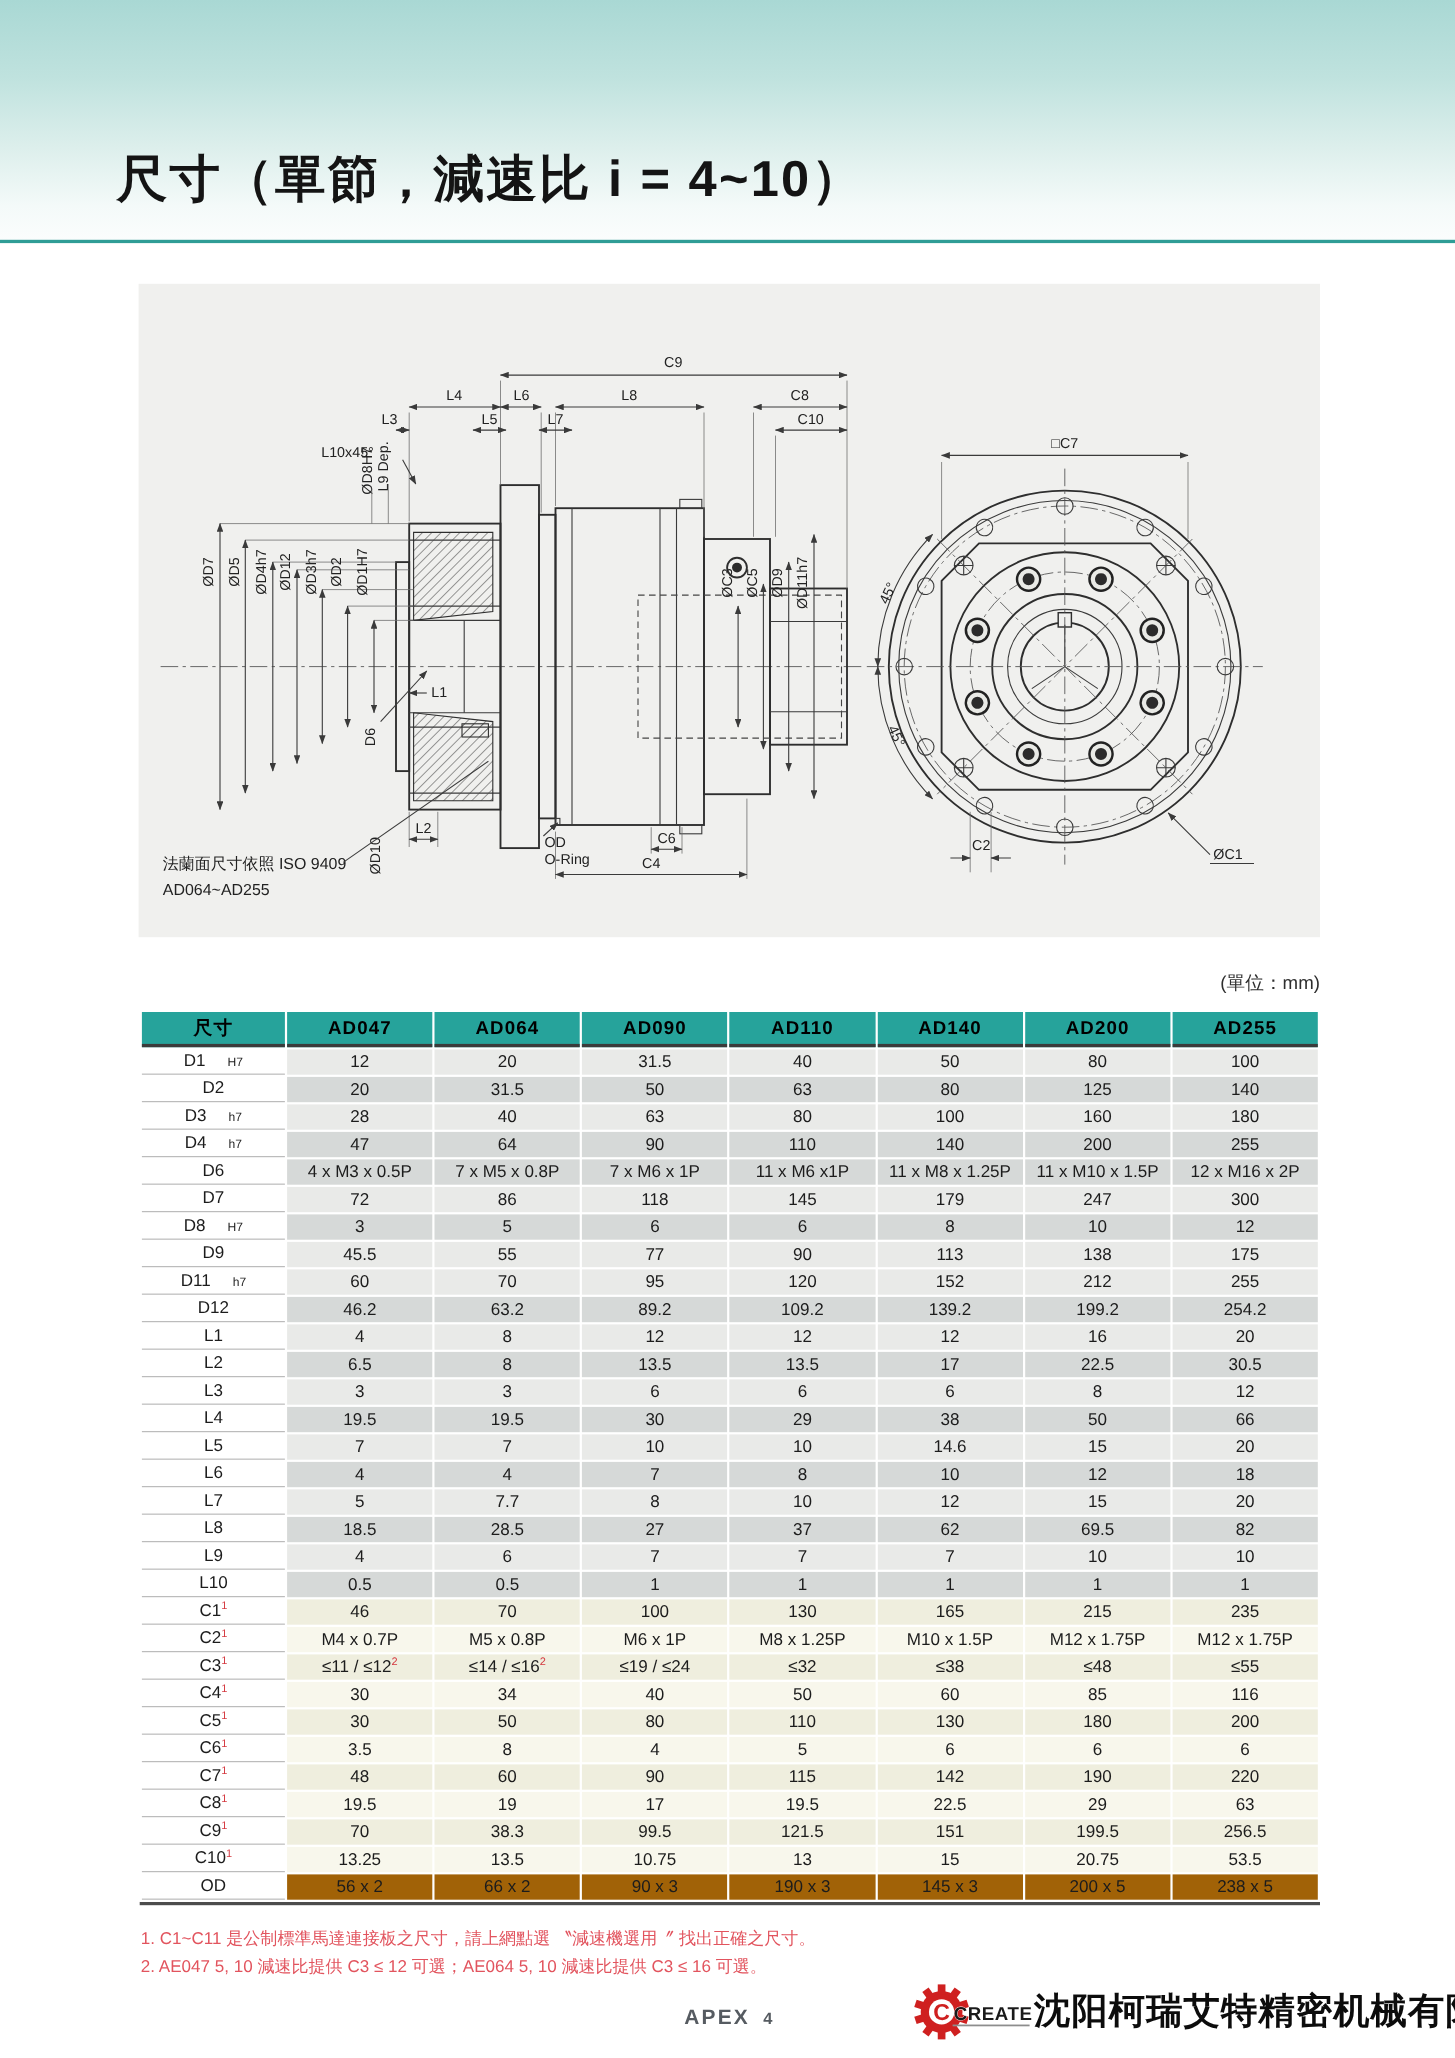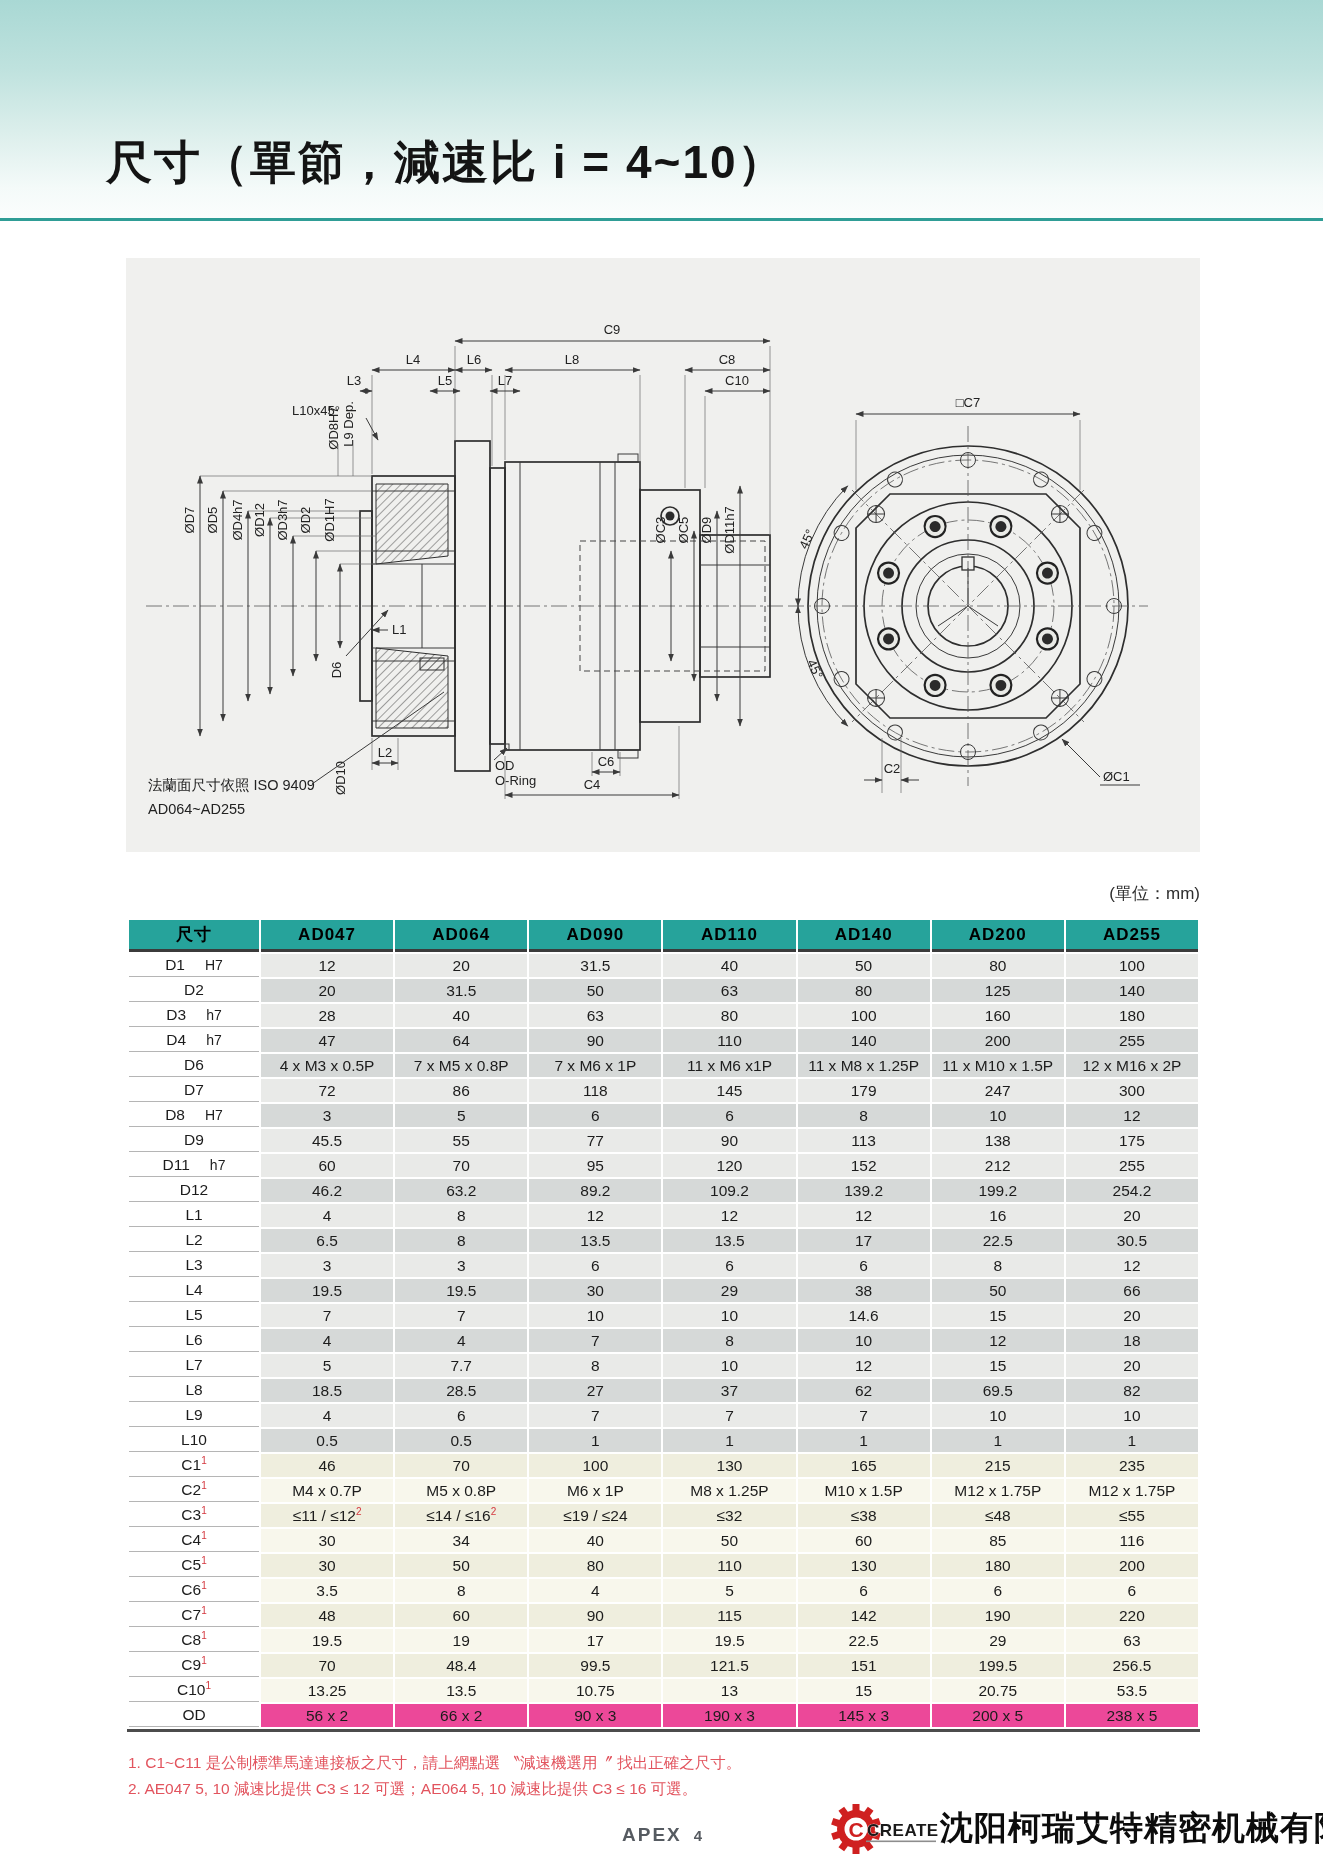--- a/index.html
+++ b/index.html
@@ -34,27 +34,27 @@
 
   
   .tablewrap{position:absolute;left:127px;top:918px;width:1073px;border-bottom:3px solid #4c4c4c;}
   table.dims{width:100%;border-collapse:separate;border-spacing:2px;table-layout:fixed;background:#fff;}
   table.dims th,table.dims td{padding:0;margin:0;text-align:center;height:22px;vertical-align:middle;
         font-size:15.5px;font-weight:normal;color:#1c1c1c;overflow:hidden;white-space:nowrap;}
   table.dims thead th{background:#26a39b;color:#000000;font-size:17px;font-weight:bold;height:29px;
         border-bottom:3px solid #3b3b3b;letter-spacing:1px;}
   col.c-label{width:130px;}
   th.rl{background:#fff;font-size:16px;border-bottom:1px solid #b5b5b5;}
-  th.rl .sub{font-size:14px;margin-left:20px;color:#1c1c1c;}
+  th.rl .sub{font-size:11px;margin-left:20px;color:#1c1c1c;}
   sup.rsup{color:#d4383f;font-size:10px;line-height:0;}
   tr.d0 td{background:#e9eae8;}
   tr.d1 td{background:#d6d9d8;}
   tr.c0 td{background:#efeede;}
   tr.c1 td{background:#f8f7ec;margin-left:11px;}
-  tr.od td{background:#ec4899;}
+  tr.od td{background:#a16207;}
 
   
   .footnotes{position:absolute;left:128px;top:1750px;font-size:15.5px;color:#e2545e;line-height:26px;}
 
   
   .apex{position:absolute;left:622px;top:1824px;color:#565b61;font-weight:bold;
         font-size:19px;letter-spacing:2px;}
   .apex .page-num{font-size:15px;margin-left:12px;letter-spacing:0;}
   .logo{position:absolute;left:826px;top:1798px;width:116px;height:62px;}
   .company{position:absolute;left:940px;top:1806px;font-size:33px;font-weight:bold;color:#0c0c0c;
@@ -627,21 +627,21 @@
             <td>19</td>
             <td>17</td>
             <td>19.5</td>
             <td>22.5</td>
             <td>29</td>
             <td>63</td>
           </tr>
           <tr class="c0">
             <th class="rl">C9<sup class="rsup">1</sup></th>
             <td>70</td>
-            <td>48.4</td>
+            <td>38.3</td>
             <td>99.5</td>
             <td>121.5</td>
             <td>151</td>
             <td>199.5</td>
             <td>256.5</td>
           </tr>
           <tr class="c1">
             <th class="rl">C10<sup class="rsup">1</sup></th>
             <td>13.25</td>
             <td>13.5</td>

